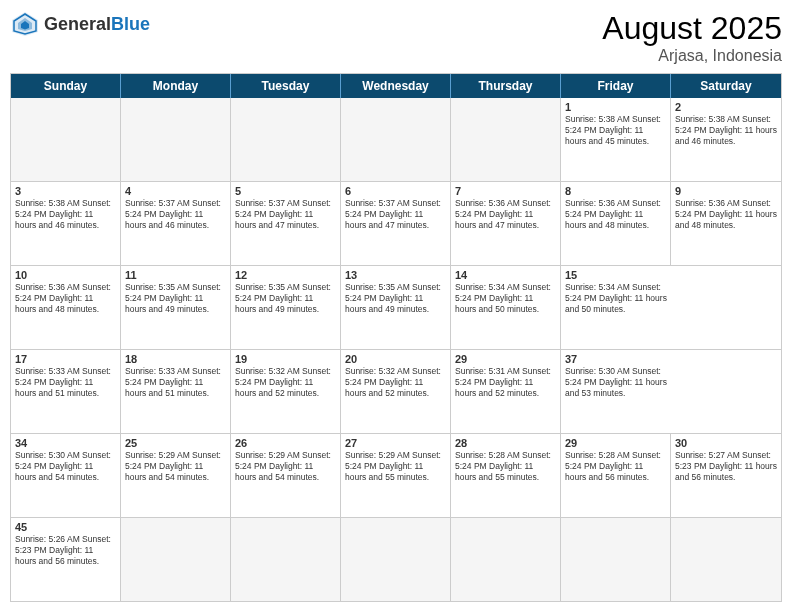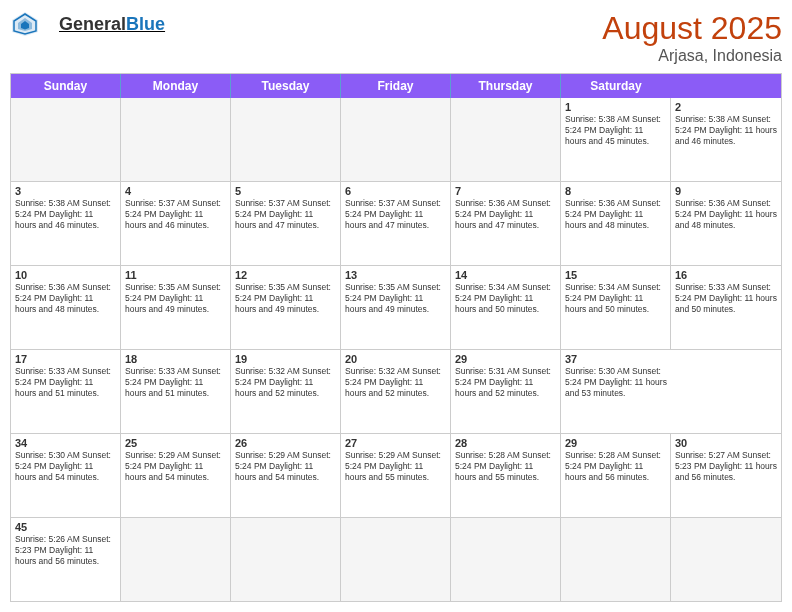--- a/index.html
+++ b/index.html
@@ -20,55 +20,54 @@
     }
     .header {
       display: flex;
       justify-content: space-between;
       align-items: flex-start;
       margin-bottom: 8px;
     }
     .logo {
       display: flex;
       align-items: center;
-      gap: 19px;
-      text-decoration: underline;
+      gap: 4px;
     }
     .logo-text {
       font-size: 18px;
       font-weight: bold;
     }
     .logo-general { color: #333; }
     .logo-blue { color: #1a75bb; }
     .logo-icon {
       width: 30px;
       height: 28px;
     }
     .title-block {
       text-align: right;
     }
     .title-month {
       font-size: 32px;
-      color: #c2410c;
+      color: #000000;
       font-weight: normal;
     }
     .title-location {
       font-size: 16px;
       color: #555;
     }
     .calendar {
       flex: 1;
       display: flex;
       flex-direction: column;
       border: 1px solid #ccc;
     }
     .calendar-header {
       display: grid;
       grid-template-columns: repeat(7, 1fr);
-      background: #8b5cf6;
+      background: #0c4a6e;
     }
     .col-header {
       color: #fff;
       font-size: 12px;
       font-weight: bold;
       text-align: center;
       padding: 5px 2px;
       border-right: 1px solid #5a9fd1;
     }
     .col-header:last-child { border-right: none; }
@@ -128,22 +127,23 @@
       <div class="title-month">August 2025</div>
       <div class="title-location">Arjasa, Indonesia</div>
     </div>
   </div>
 
   <div class="calendar">
     <div class="calendar-header">
     <div class="col-header">Sunday</div>
         <div class="col-header">Monday</div>
         <div class="col-header">Tuesday</div>
+        <div class="col-header">Wednesday</div>
+        <div class="col-header">Thursday</div>
         <div class="col-header">Friday</div>
-        <div class="col-header">Thursday</div>
         <div class="col-header">Saturday</div>
       </div>
     <div class="calendar-body">
     <div class="calendar-row">
           <div class="cell empty"></div>
           <div class="cell empty"></div>
           <div class="cell empty"></div>
           <div class="cell empty"></div>
           <div class="cell empty"></div>
           <div class="cell">
@@ -244,27 +244,20 @@
           <div class="cell">
             <span class="cell-day">14</span>
             <div class="cell-info">Sunrise: 5:34 AM
 Sunset: 5:24 PM
 Daylight: 11 hours
 and 50 minutes.</div>
           </div>
           <div class="cell">
             <span class="cell-day">15</span>
             <div class="cell-info">Sunrise: 5:34 AM
-Sunset: 5:24 PM
-Daylight: 11 hours
-and 50 minutes.</div>
-          </div>
-          <div class="cell">
-            <span class="cell-day">16</span>
-            <div class="cell-info">Sunrise: 5:33 AM
 Sunset: 5:24 PM
 Daylight: 11 hours
 and 50 minutes.</div>
           </div>
         </div>
         <div class="calendar-row">
           <div class="cell">
             <span class="cell-day">17</span>
             <div class="cell-info">Sunrise: 5:33 AM
 Sunset: 5:24 PM

